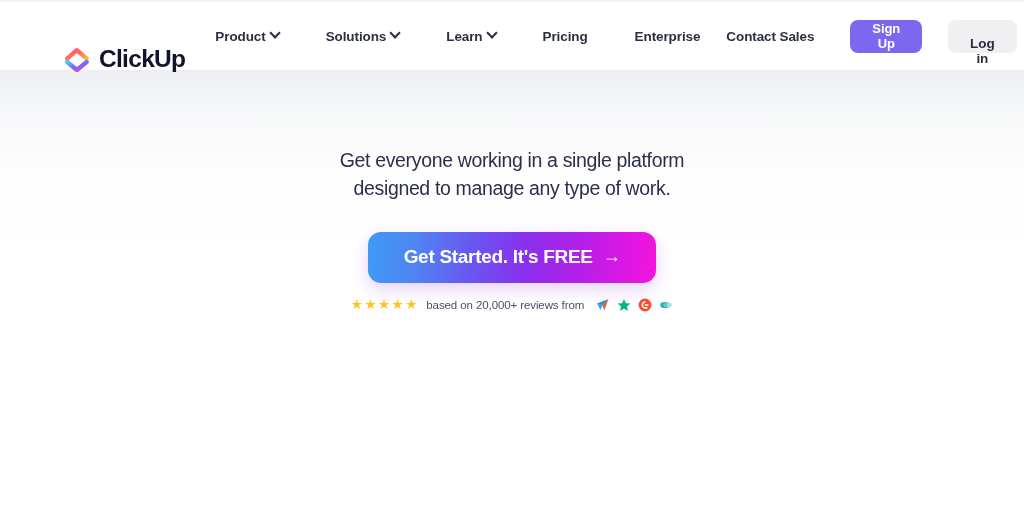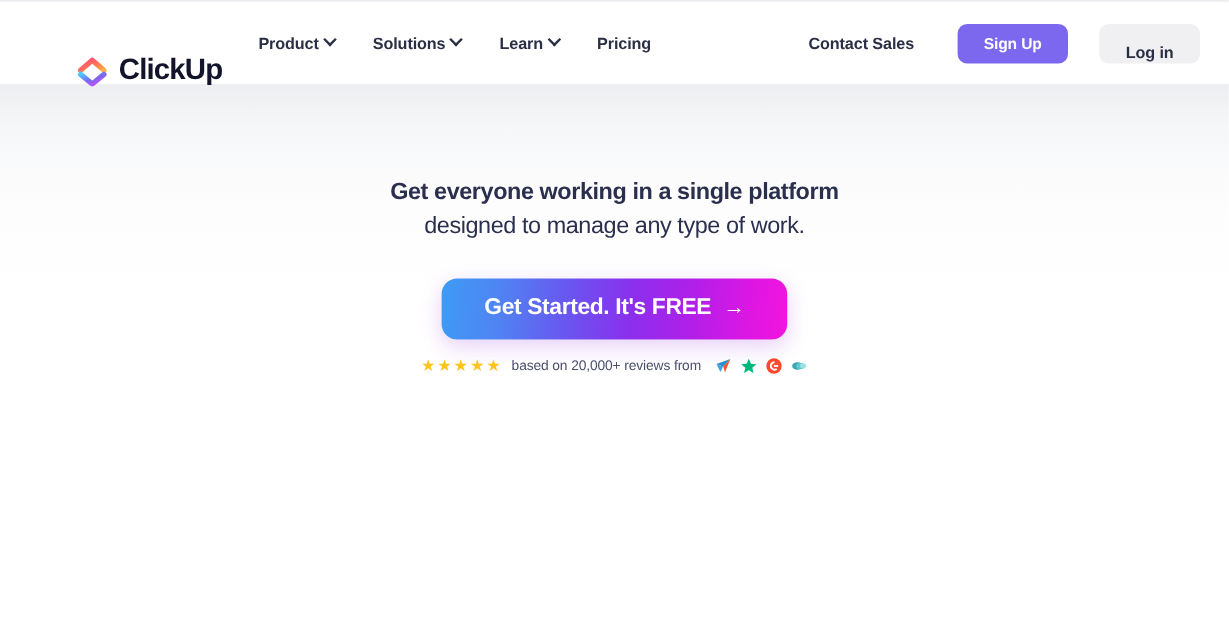--- a/index.html
+++ b/index.html
@@ -55,21 +55,21 @@
   .brand-name{
     font-size:24.5px;
     font-weight:bold;
     color:#11142a;
     letter-spacing:-0.7px;
   }
 
   .nav{
     display:flex;
     align-items:center;
-    gap:0px;
+    gap:15px;
   }
 
   .nav-item{
     display:flex;
     align-items:center;
     gap:5px;
     font-size:13.5px;
     font-weight:bold;
     color:#2b2f44;
     padding:8px 16px;
@@ -191,21 +191,21 @@
   }
 
   .subhead{
     margin-top:33px;
     text-align:center;
     color:#2b2f4e;
   }
   .subhead .s1{
     display:block;
     font-size:19.5px;
-    font-weight:bold;
+    font-weight:normal;
     letter-spacing:-0.35px;
     line-height:1.35;
   }
   .subhead .s2{
     display:block;
     font-size:19.5px;
     font-weight:normal;
     letter-spacing:-0.35px;
     line-height:1.4;
     margin-top:2px;
@@ -326,20 +326,23 @@
       <span>Solutions</span>
       <i class="chev"></i>
     </div>
     <div class="nav-item">
       <span>Learn</span>
       <i class="chev"></i>
     </div>
     <div class="nav-item">
       <span>Pricing</span>
     </div>
+    <div class="nav-item">
+      <span>Enterprise</span>
+    </div>
   </nav>
 
   <div class="header-right">
     <div class="contact-sales">Contact Sales</div>
     <button class="btn-signup">Sign Up</button>
     <button class="btn-login">Log in</button>
   </div>
 
 </header>
 

